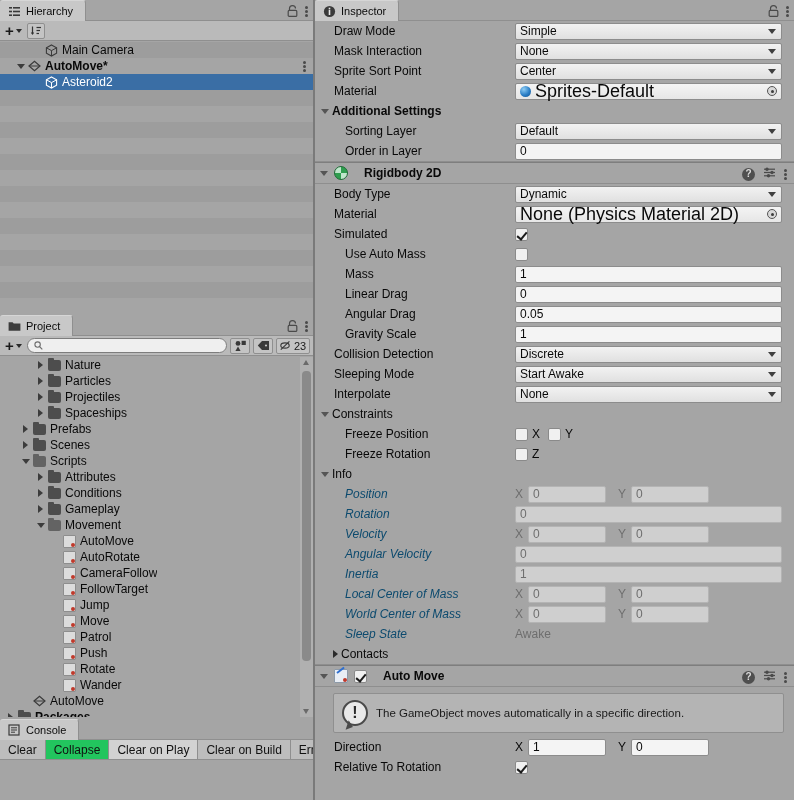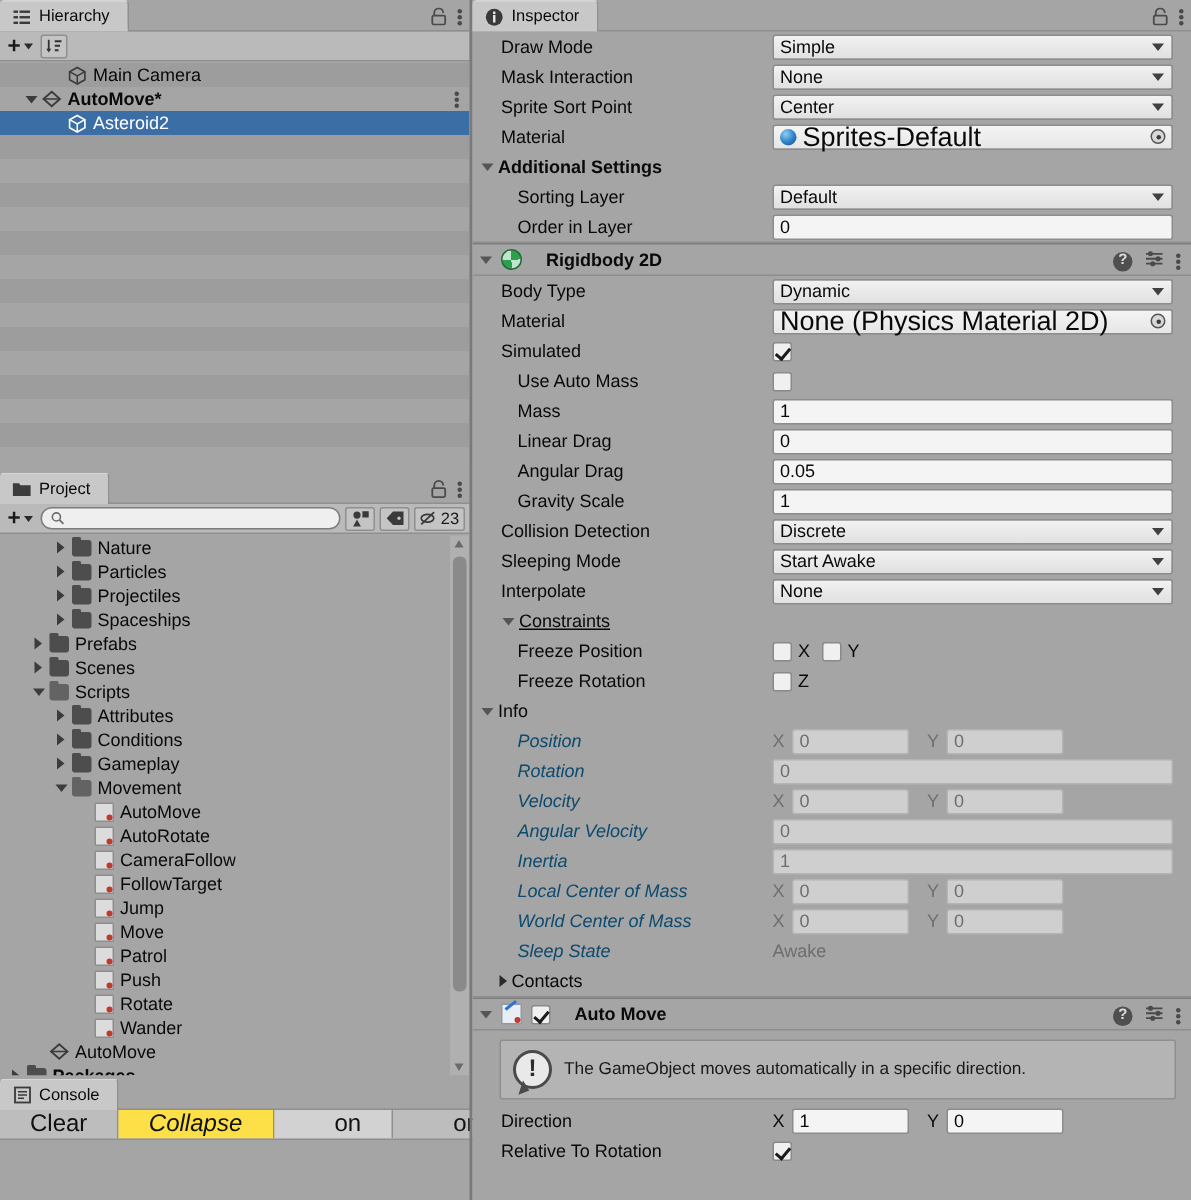--- a/index.html
+++ b/index.html
@@ -228,24 +228,24 @@
   .vscroll .arrow { position:absolute; left:3px; width:0; height:0; border-left:3.5px solid transparent; border-right:3.5px solid transparent; }
   .vscroll .arrow.up { top:3px; border-bottom:5px solid #6a6a6a; }
   .vscroll .arrow.dn { bottom:3px; border-top:5px solid #6a6a6a; }
 
   
   .console-bar {
     height: 20px; display: flex; align-items: stretch; background: #b4b4b4;
     border-bottom: 1px solid #8f8f8f; overflow: hidden;
   }
   .cbtn {
-    display: flex; align-items: center; padding: 0 20px; font-size: 16px;
+    display: flex; align-items: center; padding: 0 8px; font-size: 12px;
     border-right: 1px solid #8f8f8f; background: #bdbdbd; color: #111;
   }
-  .cbtn.light { background: #fde047; font-style: italic; }
+  .cbtn.light { background: #22c55e; }
   .cbtn.lighter { background: #d2d2d2; }
 
   .divider-v { position: absolute; top: 0; bottom: 0; width: 2px; background: #7a7a7a; }
 </style>
 </head>
 <body>
 
 <div class="app">
 
   <div class="panel" style="left:0;top:0;width:313px;height:313px;">
@@ -625,21 +625,21 @@
         </div>
       </div>
 
     <div class="vscroll" style="top:42px;bottom:0;">
       <span class="arrow up"></span>
       <span class="arrow dn"></span>
       <span class="thumb" style="top:14px;height:290px;"></span>
     </div>
   </div>
 
-  <div class="panel" style="left:0;top:719px;width:345px;height:81px;text-align:right;">
+  <div class="panel" style="left:0;top:719px;width:345px;height:81px;">
     <div class="tabbar">
       <div class="tab">
         <span class="tab-icon">
           <svg width="12" height="12" viewBox="0 0 12 12">
               <rect x="1" y="1" width="10" height="10" fill="none" stroke="#3a3a3a" stroke-width="1.2"></rect>
               <line x1="3" y1="3.8" x2="9" y2="3.8" stroke="#3a3a3a" stroke-width="1"></line>
               <line x1="3" y1="6" x2="9" y2="6" stroke="#3a3a3a" stroke-width="1"></line>
               <line x1="3" y1="8.2" x2="7" y2="8.2" stroke="#3a3a3a" stroke-width="1"></line>
             </svg>
         </span>
@@ -855,21 +855,21 @@
         </div>
         <div class="prop">
           <div class="plabel">Interpolate</div>
           <div class="pctl">
             <div class="dropdown">
               <span>None</span>
               <span class="dcaret"></span>
             </div>
           </div>
         </div>
-        <div class="foldrow" style="padding-left: 20px; text-decoration: underline;">
+        <div class="foldrow" style="padding-left: 6px;">
           <span class="tri-d"></span>
           <span>Constraints</span>
         </div>
         <div class="prop">
           <div class="plabel sub">Freeze Position</div>
           <div class="pctl">
             <div class="xy">
               <span class="chk"></span>
               <span class="axis" style="margin-left: 4px; width: 16px; flex: 0 0 16px;">X</span>
               <span class="chk"></span>

